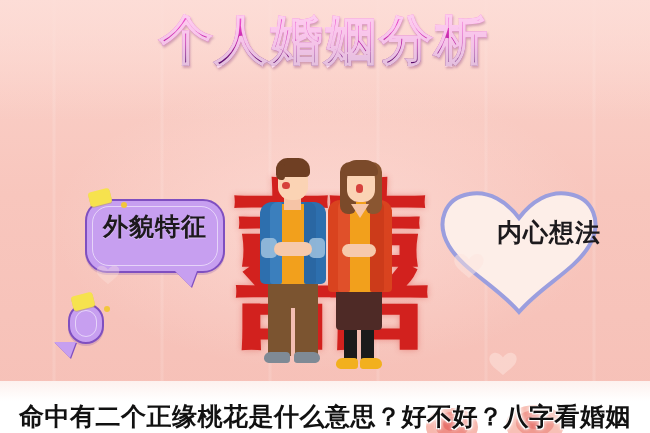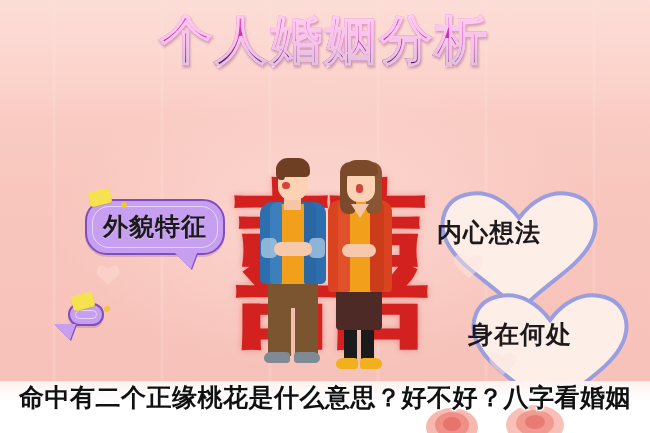--- a/index.html
+++ b/index.html
@@ -99,21 +99,21 @@
   .w-hairL{position:absolute;left:88px;top:4px;width:16px;height:52px;background:#7b4a2a;border-radius:10px 4px 6px 8px;}
   .w-hairR{position:absolute;left:114px;top:4px;width:16px;height:52px;background:#8a5631;border-radius:4px 10px 8px 6px;}
   .w-hairtop{position:absolute;left:92px;top:2px;width:34px;height:16px;background:#7b4a2a;border-radius:16px 16px 5px 5px;}
   .w-mouth{position:absolute;left:104px;top:26px;width:7px;height:9px;background:#d6423c;border-radius:4px;}
   .w-hands{position:absolute;left:90px;top:86px;width:34px;height:13px;background:#f6c9ac;border-radius:7px;}
 
   
   .bub-rect{position:absolute;}
   .bub-rect .body{
     position:relative;background:#c79ff0;border:2.5px solid #7f4fc0;
-    border-radius:22px;padding:9px 16px 10px;
+    border-radius:22px;padding:9px 16px 28px;
     box-shadow:0 2px 0 rgba(120,70,170,.22);
   }
   .bub-rect .inner-line{
     position:absolute;inset:5px;border:1.5px solid rgba(255,255,255,.55);
     border-radius:17px;pointer-events:none;
   }
   .bub-rect .tail{
     position:absolute;right:28px;bottom:-14px;width:0;height:0;
     border-left:16px solid transparent;border-right:6px solid transparent;
     border-top:16px solid #c79ff0;
@@ -131,33 +131,33 @@
   .bub-rect .txt{
     position:relative;font-size:25px;font-weight:bold;color:#1d1a1d;
     letter-spacing:1px;white-space:nowrap;
     text-shadow:0 1px 0 rgba(255,255,255,.35);
   }
 
   
   .bub-heart{position:absolute;width:164px;height:128px;}
   .bub-heart svg{position:absolute;left:0;top:0;}
   .bub-heart .txt{
-    position:absolute;left:0;right:0;top:28px;text-align:left;
+    position:absolute;left:0;right:0;top:28px;text-align:right;
     font-size:25px;font-weight:bold;color:#1d1a1d;letter-spacing:1px;
     white-space:nowrap;
   }
 
   
   .mini-heart{position:absolute;opacity:.5;}
 
   
   .caption{
     position:absolute;left:0;right:0;bottom:0;height:52px;
     background:linear-gradient(180deg,#fdf1ee 0%,#ffffff 38%,#ffffff 100%);
-    display:flex;align-items:flex-start;justify-content:center;
+    display:flex;align-items:flex-end;justify-content:center;
     overflow:hidden;
   }
   .caption .rose{position:absolute;bottom:-18px;}
   .caption .ctext{
     position:relative;z-index:3;font-size:25px;font-weight:bold;color:#111;
     letter-spacing:0.5px;white-space:nowrap;
     text-shadow:0 0 4px #fff,0 0 4px #fff,1px 1px 0 #fff,-1px 1px 0 #fff;
   }
 </style>
 </head>
@@ -232,26 +232,20 @@
     <div class="tail"></div>
   </div>
 
   <div class="bub-heart" style="left:437px;top:188px;">
     <svg width="164" height="128" viewBox="0 0 164 128">
       <path d="M82 124 C 60 98, 26 82, 12 58 C -2 34, 8 10, 32 6 C 52 2, 70 14, 82 30 C 94 14, 112 2, 132 6 C 156 10, 166 34, 152 58 C 138 82, 104 98, 82 124 Z" fill="#fdeee8" stroke="#9b9ede" stroke-width="4"></path>
     </svg>
     <div class="txt">内心想法</div>
   </div>
 
-  <div class="bub-heart" style="left:468px;top:290px;">
-    <svg width="164" height="128" viewBox="0 0 164 128">
-      <path d="M82 124 C 60 98, 26 82, 12 58 C -2 34, 8 10, 32 6 C 52 2, 70 14, 82 30 C 94 14, 112 2, 132 6 C 156 10, 166 34, 152 58 C 138 82, 104 98, 82 124 Z" fill="#fdeee8" stroke="#9b9ede" stroke-width="4"></path>
-    </svg>
-    <div class="txt">身在何处</div>
-  </div>
 
   <div class="mini-heart" style="left:452px;top:253px;">
     <svg width="34" height="26" viewBox="0 0 34 26">
         <path d="M17 25 C 12 20, 5 16, 3 11 C 1 6, 3 2, 7 1 C 11 0, 15 3, 17 6 C 19 3, 23 0, 27 1 C 31 2, 33 6, 31 11 C 29 16, 22 20, 17 25 Z" fill="#fde6e0"></path>
       </svg>
   </div>
   <div class="mini-heart" style="left:487px;top:352px;">
     <svg width="32" height="24" viewBox="0 0 34 26">
         <path d="M17 25 C 12 20, 5 16, 3 11 C 1 6, 3 2, 7 1 C 11 0, 15 3, 17 6 C 19 3, 23 0, 27 1 C 31 2, 33 6, 31 11 C 29 16, 22 20, 17 25 Z" fill="#fde6e0"></path>
       </svg>

